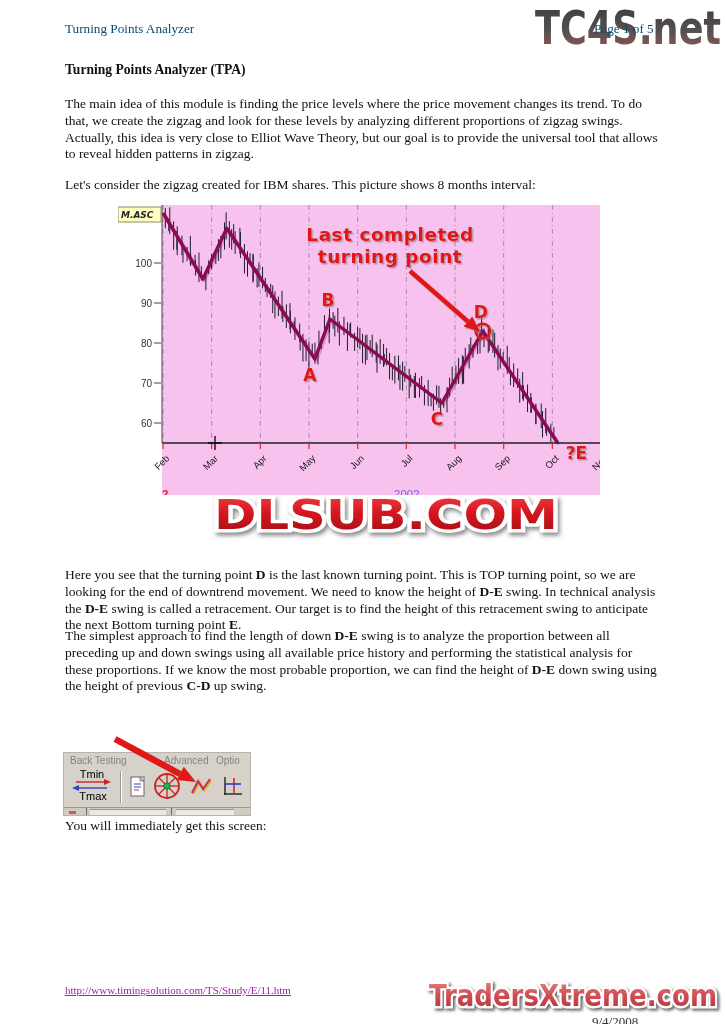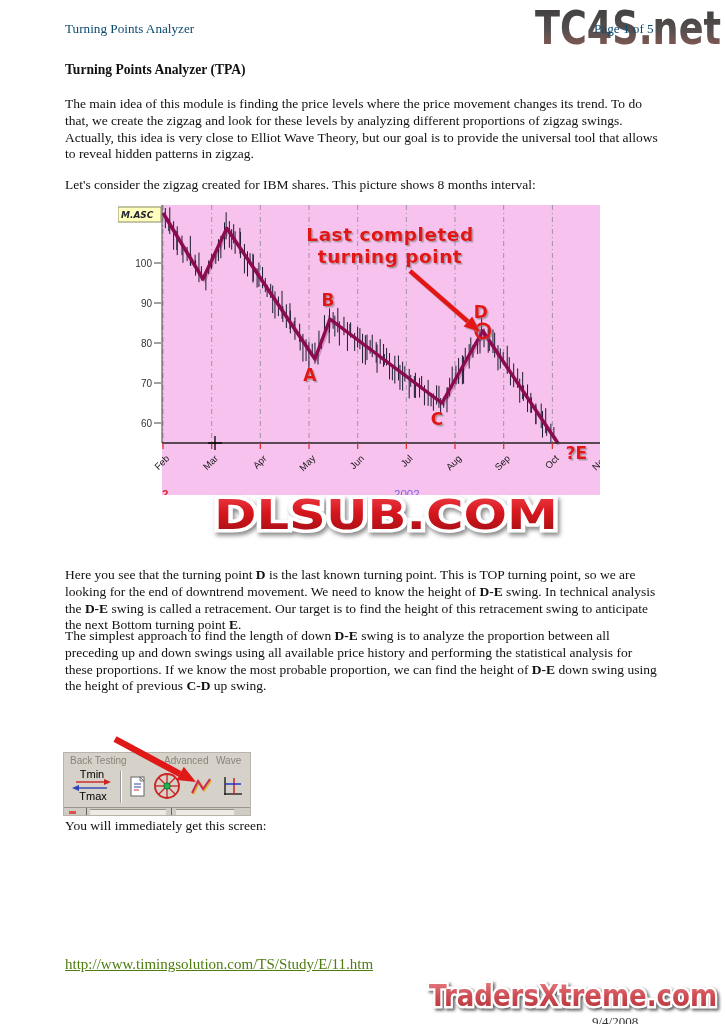--- a/index.html
+++ b/index.html
@@ -23,21 +23,21 @@
   .tb-sep{position:absolute;left:56px;top:18px;height:32px;width:0;border-left:1px solid #999;border-right:1px solid #fff;}
   .tb-ic{position:absolute;}
   #ic-doc{left:62px;top:22px;} #ic-wheel{left:88px;top:18px;} #ic-zig{left:124px;top:21px;} #ic-axes{left:156px;top:21px;}
   .tb-bottom{position:absolute;left:0;top:54px;width:186px;height:8px;background:#cfccc4;border-top:1px solid #9a968e;}
   .red-dash{position:absolute;left:5px;top:3px;width:7px;height:3px;background:#e05050;}
   .inset{position:absolute;top:1px;height:6px;background:#eceae4;border-top:1px solid #979186;}
   .i1{left:26px;width:76px;} .i2{left:112px;width:58px;}
   .tick{position:absolute;top:0;width:1px;height:7px;background:#666;}
   .t1{left:22px;} .t2{left:107px;}
   #toolbar-arrow{position:absolute;left:100px;top:729px;z-index:6;}
-  #footer-link{position:absolute;left:65px;top:956px;font-size:15px;color:#4d7c0f;text-decoration:underline;cursor:pointer;}
+  #footer-link{position:absolute;left:65px;top:984px;font-size:11px;color:#a21caf;text-decoration:underline;cursor:pointer;}
   #footer-date{position:absolute;left:592px;top:974px;font-size:13px;color:#333;z-index:1;margin-top:40px;}
   #traders{position:absolute;left:424px;top:969px;z-index:5;}
 </style>
 </head>
 <body>
 
 <div class="page">
 
   <div id="hdr-left" class="hdr">Turning Points Analyzer</div>
 
@@ -292,21 +292,21 @@
     <text x="188" y="43" text-anchor="middle" font-family="DejaVu Sans" font-weight="bold" font-size="40" textLength="344" lengthAdjust="spacingAndGlyphs" fill="url(#g-dlsub)" stroke="#ffffff" stroke-width="7" paint-order="stroke" style="filter:drop-shadow(2px 3px 2px rgba(110,110,110,.8))">DLSUB.COM</text>
   </svg>
 
   <p class="p" id="p3"><span>Here you see that the turning point </span><b>D</b><span> is the last known turning point. This is TOP turning point, so we are looking for the end of downtrend movement. We need to know the height of </span><b>D-E</b><span> swing. In technical analysis the </span><b>D-E</b><span> swing is called a retracement. Our target is to find the height of this retracement swing to anticipate the next Bottom turning point </span><b>E</b><span>.</span></p>
   <p class="p" id="p4"><span>The simplest approach to find the length of down </span><b>D-E</b><span> swing is to analyze the proportion between all preceding up and down swings using all available price history and performing the statistical analysis for these proportions. If we know the most probable proportion, we can find the height of </span><b>D-E</b><span> down swing using the height of previous </span><b>C-D</b><span> up swing.</span></p>
 
   <div id="toolbar-shot">
     <div class="tb-menu">
       <span id="menu-back">Back Testing</span>
       <span id="menu-adv">Advanced</span>
-      <span id="menu-opt">Wave</span>
+      <span id="menu-opt">Optio</span>
     </div>
 
     <svg id="tminmax" width="52" height="40" viewBox="0 0 52 40">
       <text x="26" y="11" text-anchor="middle" font-family="Liberation Sans" font-size="11" fill="#000">Tmin</text>
       <line x1="10" y1="15" x2="39" y2="15" stroke="#cc2222" stroke-width="1.4"></line>
       <polygon points="45,15 38,12 38,18" fill="#cc2222"></polygon>
       <line x1="41" y1="21" x2="12" y2="21" stroke="#3344bb" stroke-width="1.4"></line>
       <polygon points="6,21 13,18 13,24" fill="#3344bb"></polygon>
       <text x="27" y="33" text-anchor="middle" font-family="Liberation Sans" font-size="11" fill="#000">Tmax</text>
     </svg>

